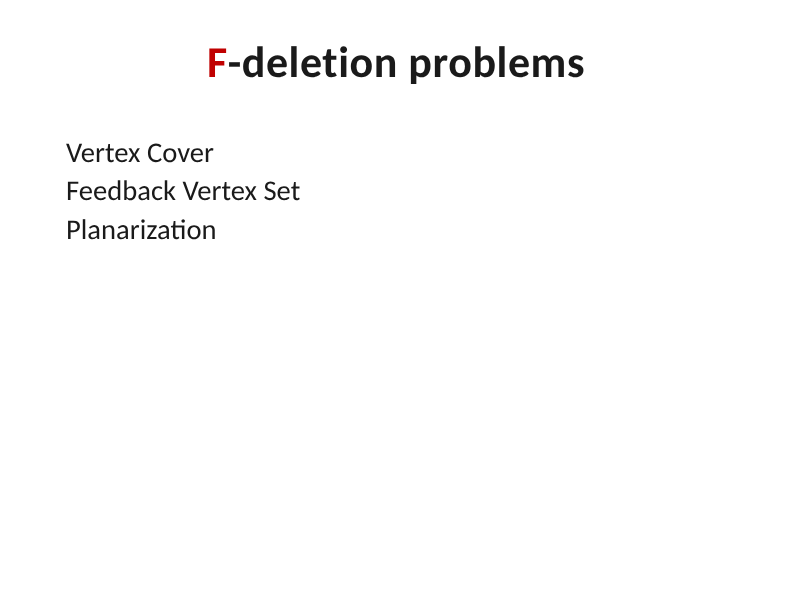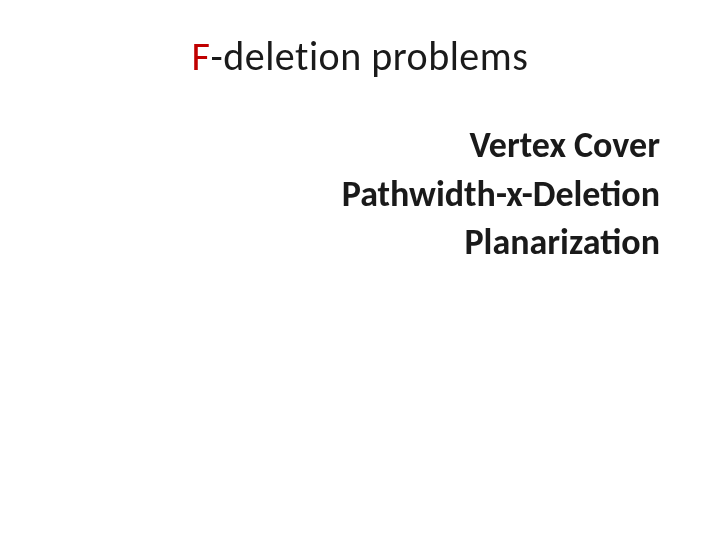--- a/index.html
+++ b/index.html
@@ -14,52 +14,51 @@
       font-family: Calibri, 'Segoe UI', Arial, sans-serif;
       position: relative;
     }
     .slide {
       width: 100%;
       height: 100%;
       padding: 32px 60px 40px 60px;
     }
     .title {
       font-size: 40px;
-      font-weight: 400;
+      font-weight: 700;
       text-align: center;
       margin-bottom: 40px;
       letter-spacing: 0.5px;
     }
     .title .f-letter {
       color: #c00000;
     }
     .title .rest {
       color: #1a1a1a;
     }
     .content {
-      font-size: 36px;
+      font-size: 26px;
       color: #1a1a1a;
       line-height: 1.35;
-      font-weight: 700;
-      text-align: right;
+      font-weight: 400;
     }
     .content .item {
       display: block;
     }
     .sub {
       font-size: 0.7em;
       vertical-align: sub;
       line-height: 0;
     }
   </style>
 </head>
 <body>
 
 <div class="slide">
   <h1 class="title">
     <span class="f-letter">F</span><span class="rest">-deletion problems</span>
   </h1>
   <div class="content">
     <span class="item">Vertex Cover</span>
-    <span class="item">Pathwidth-x-Deletion</span>
+    <span class="item">Feedback Vertex Set</span>
     <span class="item">Planarization</span>
   </div>
 </div>
 
 </body></html>

